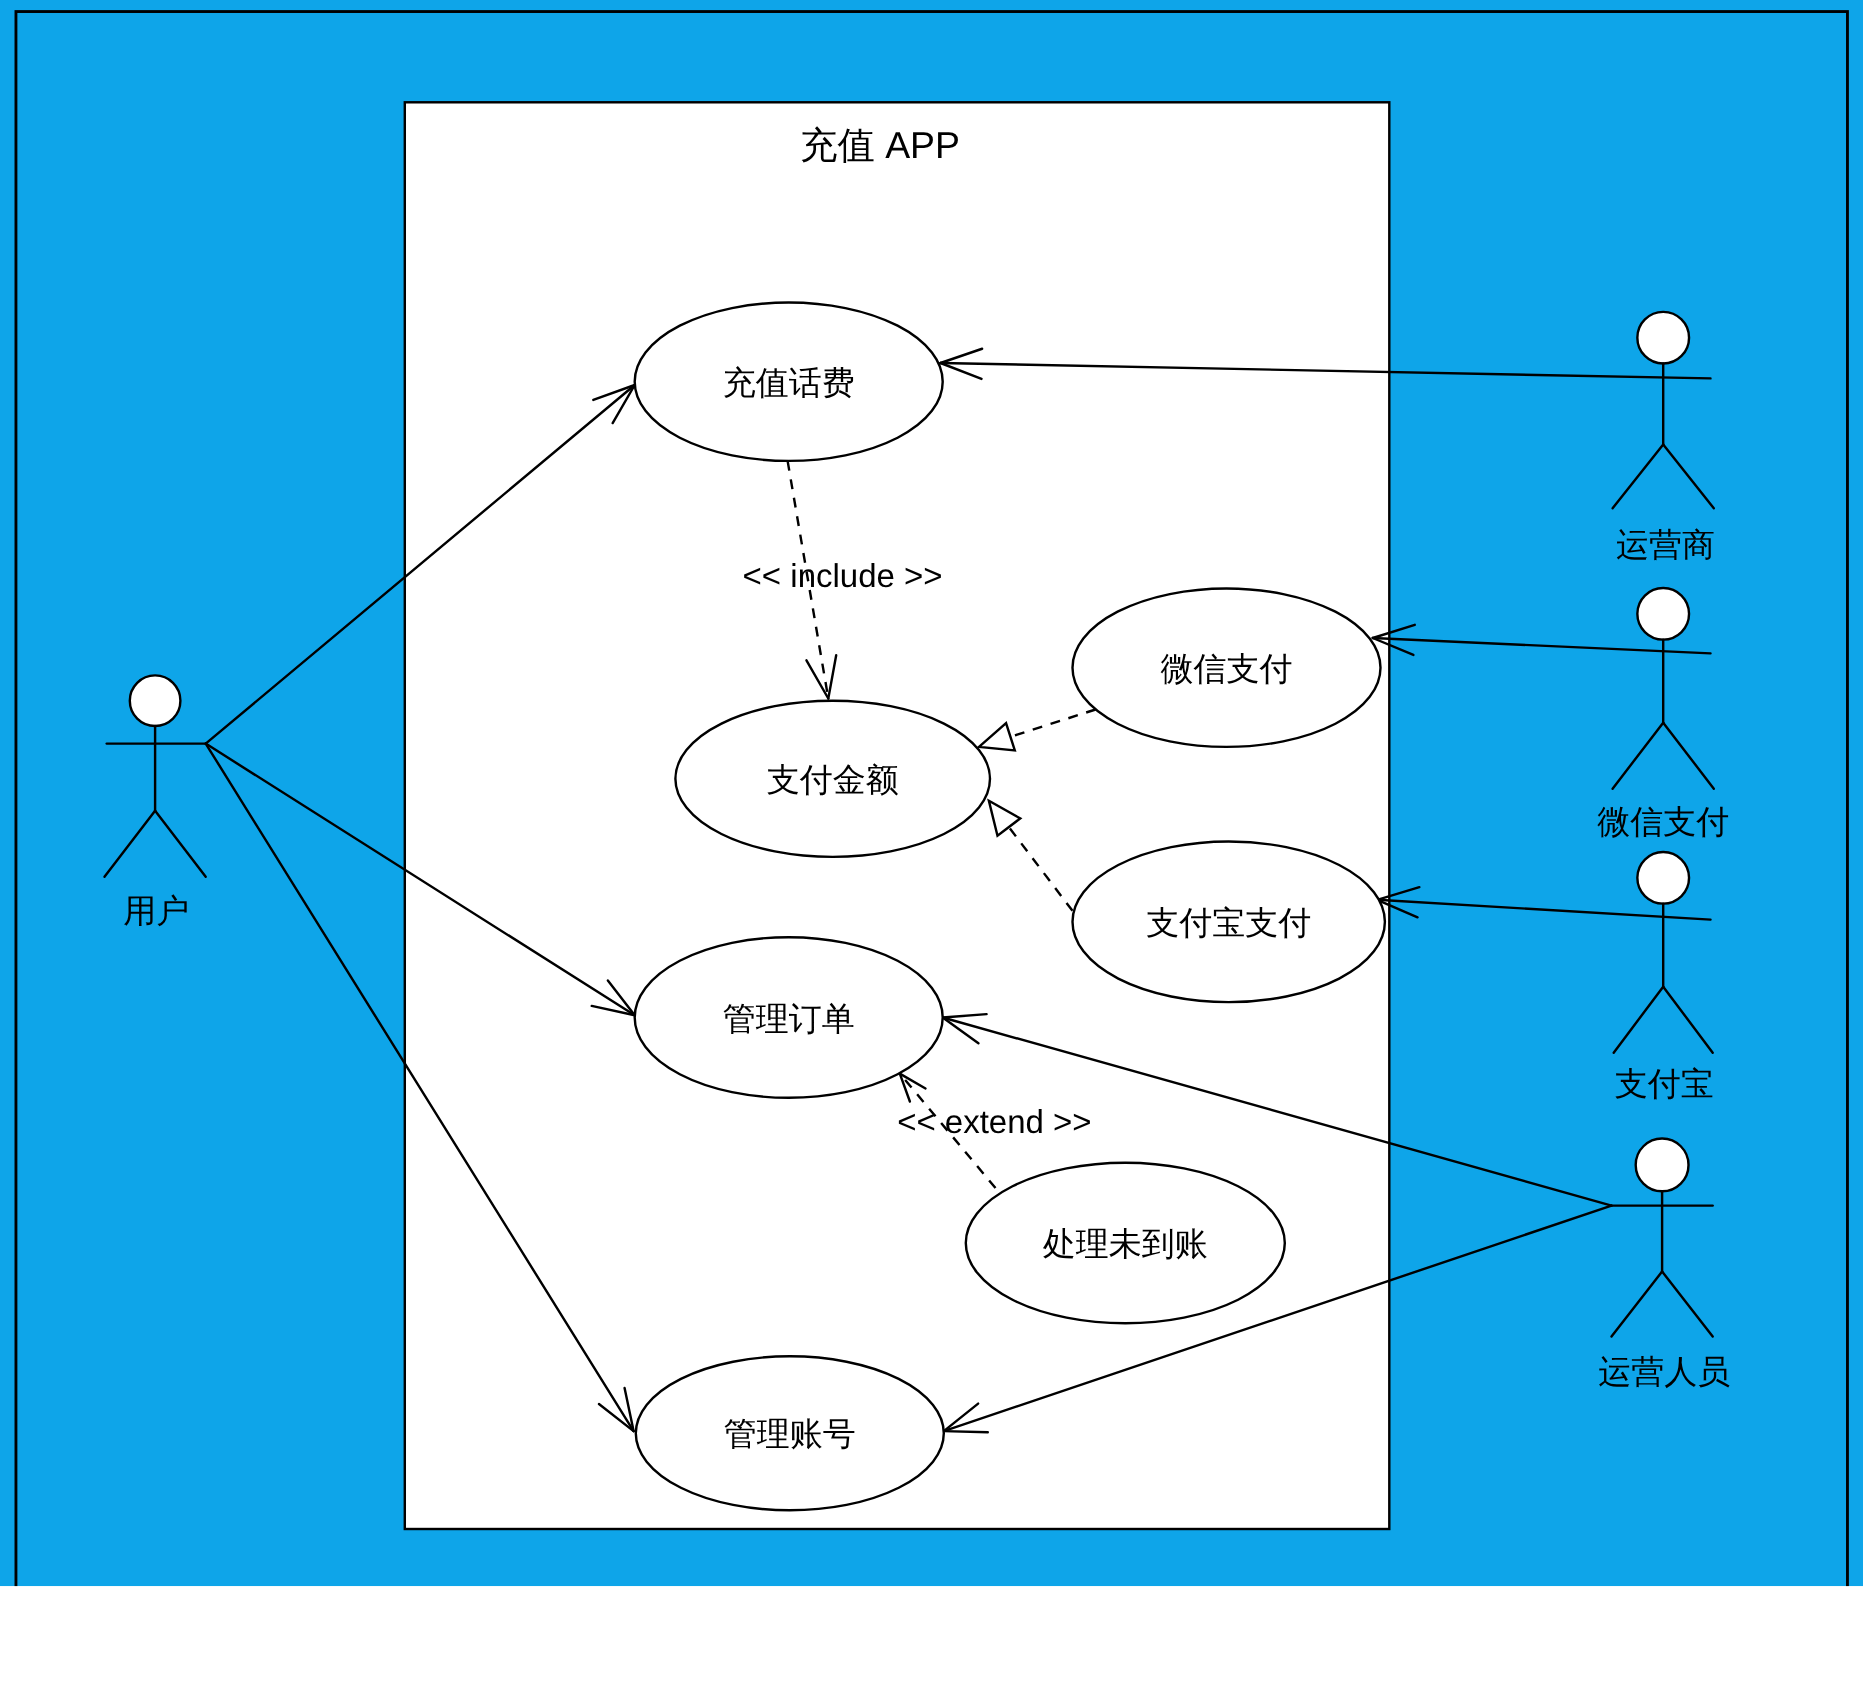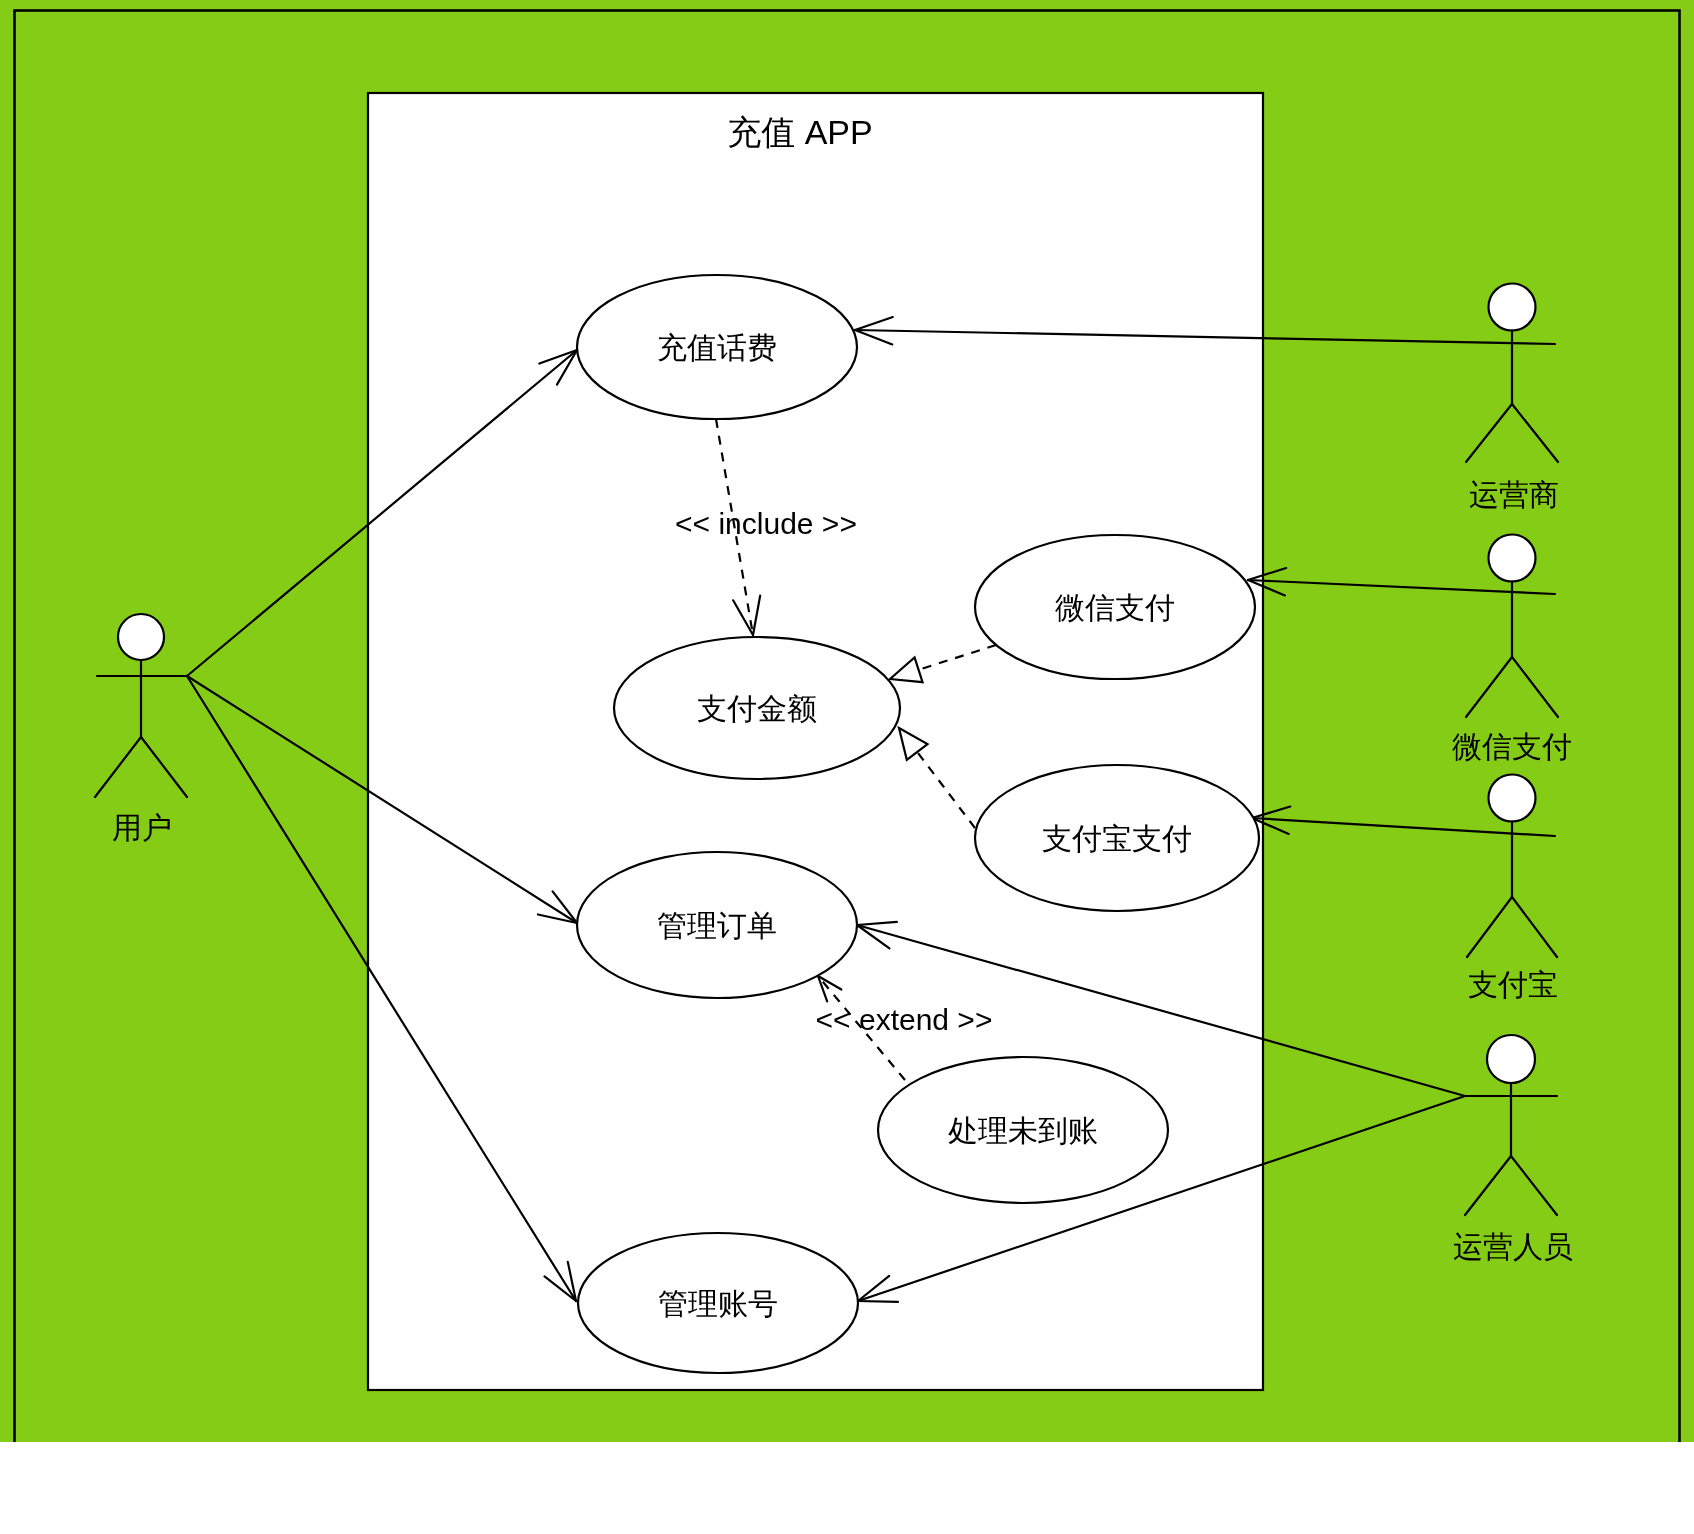--- a/index.html
+++ b/index.html
@@ -1,16 +1,16 @@
 <!DOCTYPE html>
 <html><head>
 <meta charset="utf-8">
 <style>
   html,body{margin:0;padding:0;background:#ffffff;}
-  .stage{width:1694px;height:1442px;background:#84cc16;position:relative;overflow:hidden;}
+  .stage{width:1694px;height:1442px;background:#0ea5e9;position:relative;overflow:hidden;}
   svg{display:block;}
   .ln{stroke:#000;stroke-width:2.2;stroke-linecap:round;fill:none;}
   .thick{stroke-width:2.6;}
   .dash{stroke-dasharray:9 8;stroke-linecap:butt;}
   .fw{fill:#ffffff;}
   text{font-family:"Liberation Sans","DejaVu Sans",sans-serif;fill:#000;stroke:none;}
   .sys-title{font-size:34px;}
   .uc-label{font-size:30px;}
   .actor-label{font-size:30px;}
   .stereo{font-size:30px;}

